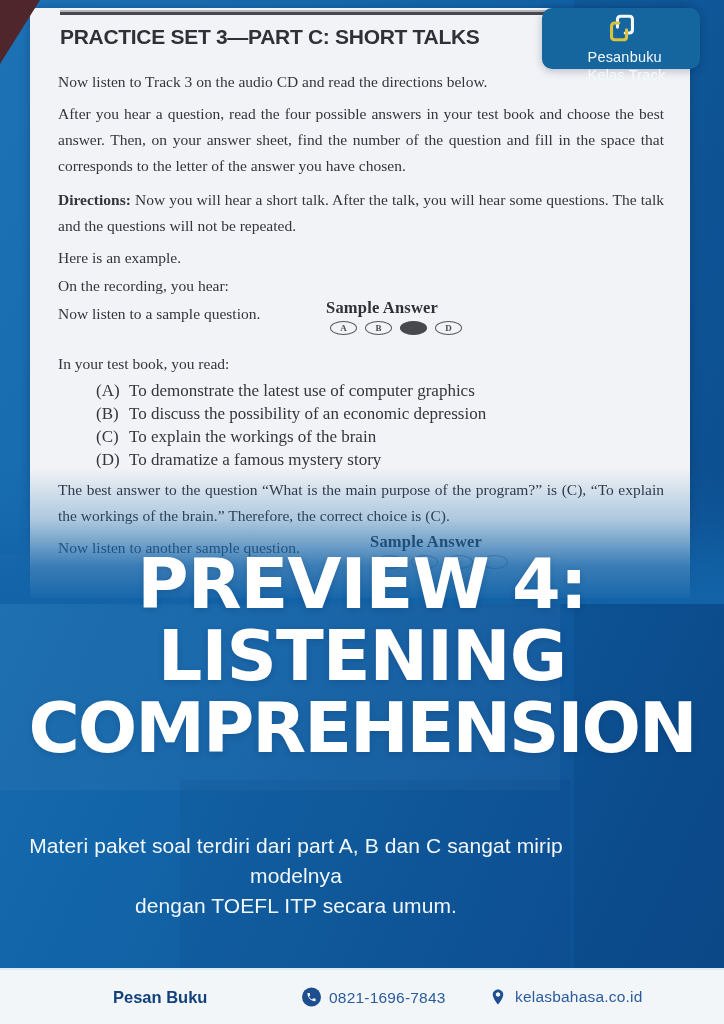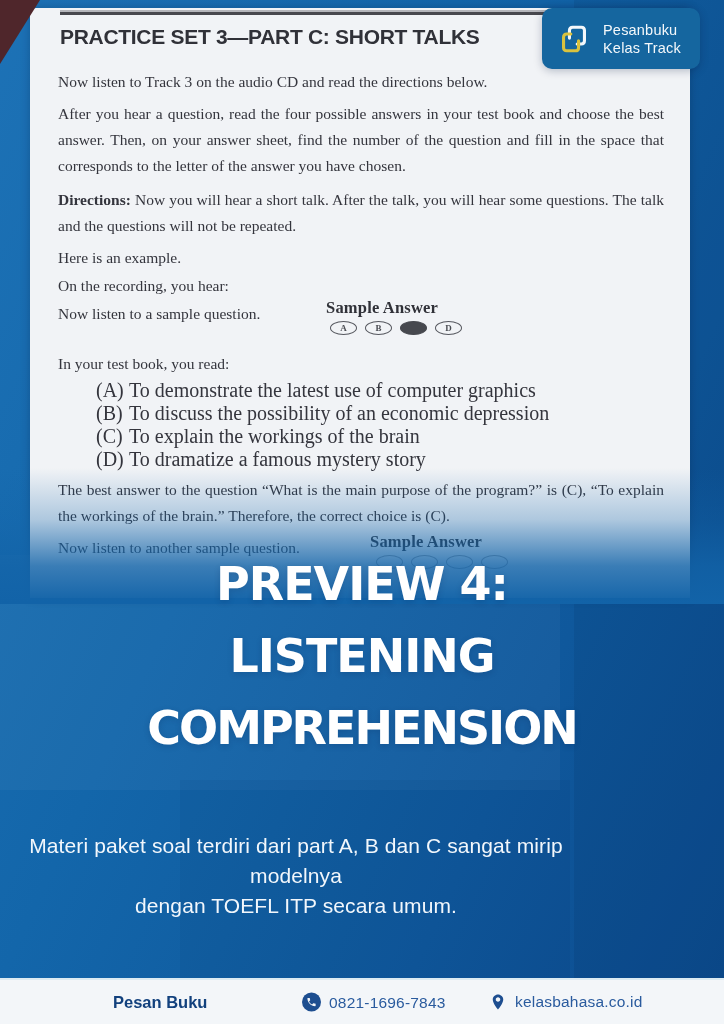--- a/index.html
+++ b/index.html
@@ -46,65 +46,65 @@
   .bubble-row{ position:absolute; top:20px; display:flex; gap:8px; }
   .bub1{ left:272px; } .bub2{ left:318px; opacity:.55; }
   .bubble{
     width:27px; height:14px; border:1.6px solid #55575e; border-radius:50%;
     display:inline-flex; align-items:center; justify-content:center;
     font-family:"Liberation Serif", serif; font-weight:700; font-size:9px; color:#4a4c52;
   }
   .bubble.filled{ background:#46484e; border-color:#46484e; color:transparent; }
   .options{ list-style:none; margin:0 0 6px 0; padding-left:38px; }
   .options li{
-    font-family:"Liberation Serif", serif; font-size:20px; line-height:23px; color:#34353d;
+    font-family:"Liberation Serif", serif; font-size:17px; line-height:23px; color:#34353d;
   }
   .opt-letter{ display:inline-block; min-width:33px; }
 
   
   .corner-wedge{
     position:absolute; left:0; top:0; width:40px; height:64px;
     background:#4f262b; clip-path:polygon(0 0, 40px 0, 0 64px); z-index:4;
   }
 
   
   .fade{
     position:absolute; left:0; top:468px; width:100%; height:136px; z-index:5;
     background:linear-gradient(180deg, rgba(18,99,168,0) 0%, rgba(18,99,168,.30) 38%,
       rgba(18,99,168,.82) 72%, #1263a8 100%);
   }
 
   
   .badge{
     position:absolute; right:24px; top:8px; width:158px; height:61px; z-index:6;
     background:#15669f; border-radius:10px; display:flex; align-items:center;
-    padding:0 10px 0 12px; box-shadow:0 2px 8px rgba(0,25,60,.25);
+    padding:0 10px 0 12px; box-shadow:0 2px 8px rgba(0,25,60,.25);flex-direction:column;
   }
   .badge svg{ flex:0 0 auto; }
   .badge-text{ margin-left:9px; color:#f4f8fb; font-size:14.5px; line-height:18px;
     font-weight:500; letter-spacing:.2px; }
 
   
   .hero{
     position:absolute; left:0; top:548px; width:724px; z-index:7;
     text-align:center; color:#ffffff;
     font-family:"DejaVu Sans", sans-serif; font-weight:700;
-    font-size:46px; line-height:72px; letter-spacing:-1px;
+    font-size:70px; line-height:72px; letter-spacing:-1px;
     text-shadow:0 2px 6px rgba(0,30,70,.18);
   }
   .hero .l3{ letter-spacing:-2px; }
   .subtitle{
     position:absolute; left:0; top:831px; width:592px; z-index:7;
     text-align:center; color:#f2f7fc; font-size:21px; line-height:30px;
     font-weight:500; letter-spacing:.1px;
   }
 
   
   .footer{
-    position:absolute; left:0; bottom:0; width:724px; height:46px; z-index:8;
+    position:absolute; left:0; bottom:0; width:724px; height:56px; z-index:8;
     background:#f3f6f9; border-top:2px solid #dcebf2;
   }
   .footer .group{ position:absolute; top:50%; transform:translateY(-50%);
     display:flex; align-items:center; gap:8px; }
   .brand{ left:113px; font-weight:700; font-size:16.5px; color:#12417d; }
   .phone-group{ left:302px; } .site-group{ left:489px; }
   .contact-text{ font-size:15.5px; color:#2a5b9e; letter-spacing:.2px; }
   .icon-circle{
     width:19px; height:19px; border-radius:50%; background:#1d4e90;
     display:inline-flex; align-items:center; justify-content:center;

